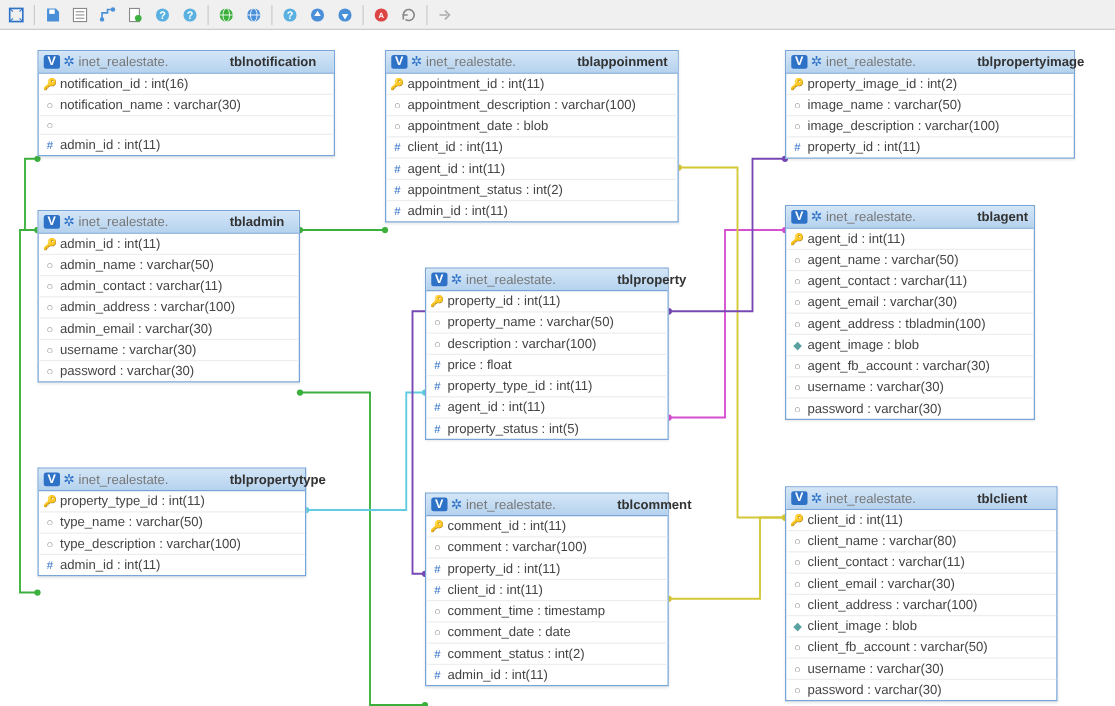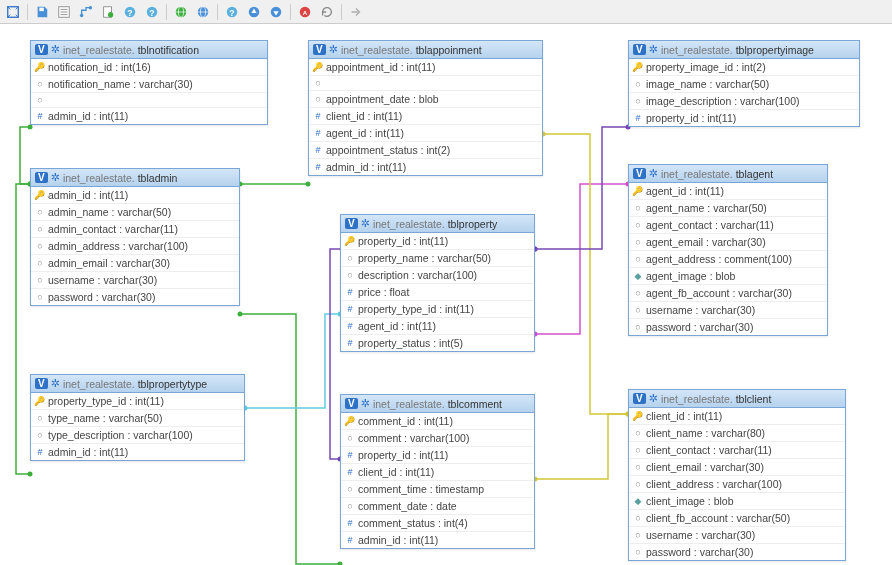--- a/index.html
+++ b/index.html
@@ -9,21 +9,21 @@
   .tb-btn { width: 16px; height: 16px; display: flex; align-items: center; justify-content: center; cursor: pointer; border-radius: 2px; }
   .tb-btn svg { width: 14px; height: 14px; }
   
   .canvas { position: relative; width: 892px; height: 541px; }
   
   .table-box { position: absolute; border: 1px solid #7aa6d7; background: #fff; font-size: 10.5px; box-shadow: 0 1px 2px rgba(0,0,0,0.1); }
   .table-header { background: linear-gradient(#d4e6f7, #b5d2ee); border-bottom: 1px solid #7aa6d7; padding: 2px 4px; display: flex; align-items: center; gap: 3px; color: #444; white-space: nowrap; }
   .table-header .v-badge { background: #2e72c8; color: #fff; font-weight: bold; font-size: 10px; padding: 0 3px; border-radius: 2px; }
   .table-header .gear { color: #2e72c8; font-size: 11px; }
   .table-header .schema { color: #777; text-align: right; }
-  .table-header .tname { color: #333; font-weight: normal; }
+  .table-header .tname { color: #333; font-weight: bold; margin-left: 46px; }
   .table-rows { }
   .col-row { padding: 2px 6px 2px 4px; display: flex; align-items: center; gap: 3px; border-bottom: 1px solid #eee; white-space: nowrap; color: #444; }
   .col-row:last-child { border-bottom: none; }
   .col-icon { width: 10px; display: inline-flex; justify-content: center; font-size: 9px; }
   .pk { color: #d4a017; } 
   .fk { color: #2e72c8; } 
   .reg { color: #888; }
   .blob { color: #5aa0a0; }
   
   svg.connections { position: absolute; top: 0; left: 0; width: 892px; height: 541px; pointer-events: none; }
@@ -262,20 +262,21 @@
         <span class="schema">inet_realestate.</span>
         <span class="tname">tblappoinment</span>
       </div>
       <div class="table-rows">
         <div class="col-row">
           <span class="col-icon pk">🔑</span>
           <span>appointment_id : int(11)</span>
         </div>
         <div class="col-row">
           <span class="col-icon reg">○</span>
+          <span>appointment_description : varchar(100)</span>
         </div>
         <div class="col-row">
           <span class="col-icon reg">○</span>
           <span>appointment_date : blob</span>
         </div>
         <div class="col-row">
           <span class="col-icon fk">#</span>
           <span>client_id : int(11)</span>
         </div>
         <div class="col-row">
@@ -357,21 +358,21 @@
         <div class="col-row">
           <span class="col-icon reg">○</span>
           <span>comment_time : timestamp</span>
         </div>
         <div class="col-row">
           <span class="col-icon reg">○</span>
           <span>comment_date : date</span>
         </div>
         <div class="col-row">
           <span class="col-icon fk">#</span>
-          <span>comment_status : int(4)</span>
+          <span>comment_status : int(2)</span>
         </div>
         <div class="col-row">
           <span class="col-icon fk">#</span>
           <span>admin_id : int(11)</span>
         </div>
       </div>
     </div>
     <div class="table-box" style="left: 628px; top: 16px; width: 232px;">
       <div class="table-header">
         <span class="v-badge">V</span>
@@ -417,21 +418,21 @@
         <div class="col-row">
           <span class="col-icon reg">○</span>
           <span>agent_contact : varchar(11)</span>
         </div>
         <div class="col-row">
           <span class="col-icon reg">○</span>
           <span>agent_email : varchar(30)</span>
         </div>
         <div class="col-row">
           <span class="col-icon reg">○</span>
-          <span>agent_address : comment(100)</span>
+          <span>agent_address : tbladmin(100)</span>
         </div>
         <div class="col-row">
           <span class="col-icon blob">◆</span>
           <span>agent_image : blob</span>
         </div>
         <div class="col-row">
           <span class="col-icon reg">○</span>
           <span>agent_fb_account : varchar(30)</span>
         </div>
         <div class="col-row">

